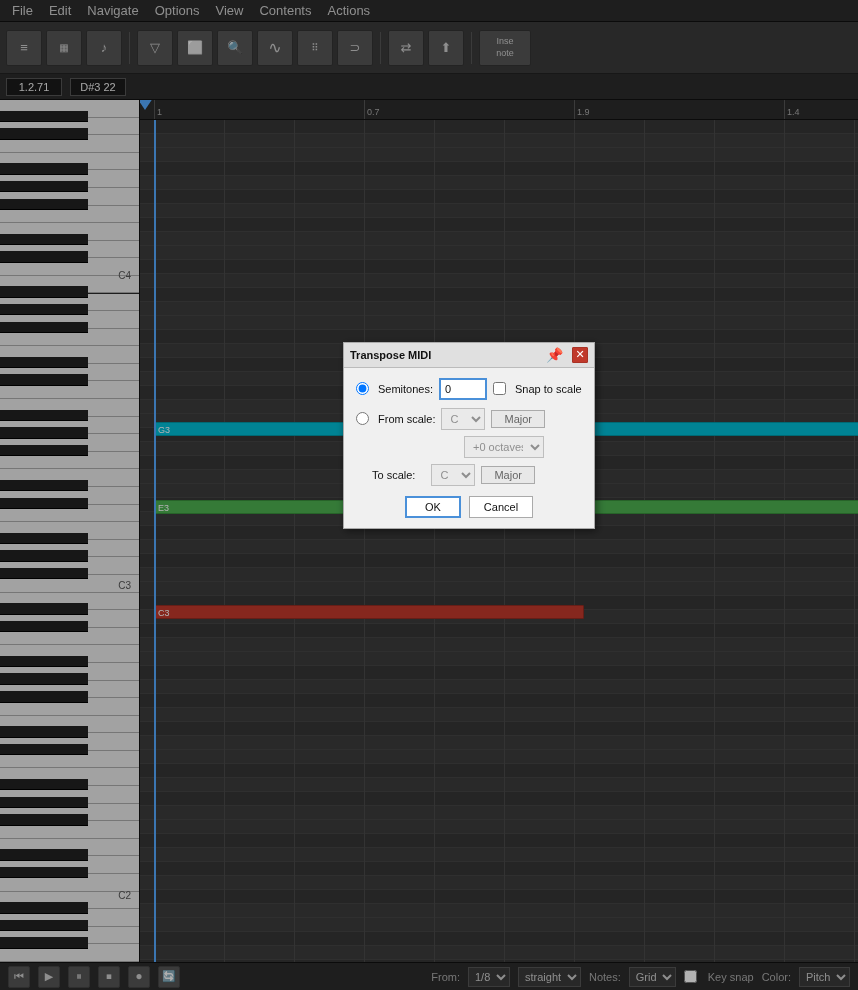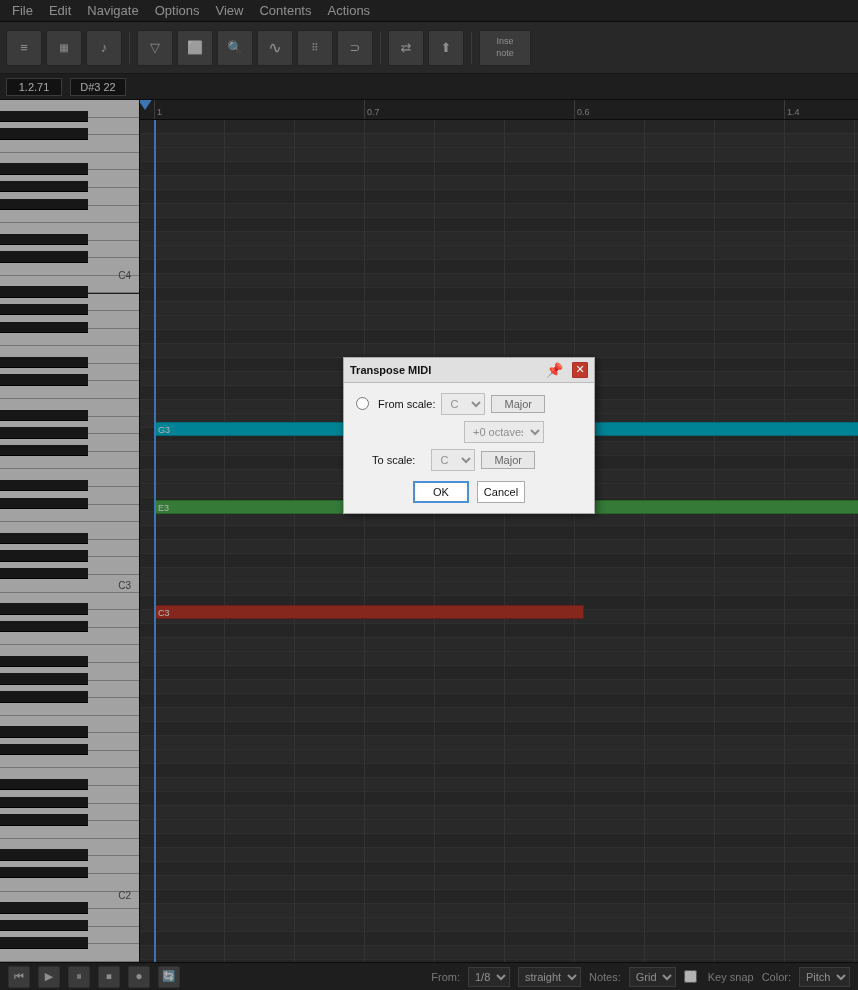--- a/index.html
+++ b/index.html
@@ -58,21 +58,21 @@
     .modal-close { background: #c0392b; border: 1px solid #a93226; color: white; width: 16px; height: 16px; display: flex; align-items: center; justify-content: center; cursor: pointer; font-size: 11px; border-radius: 1px; }
     #modal-body { padding: 10px 12px; }
     .modal-row { display: flex; align-items: center; margin-bottom: 8px; gap: 6px; }
     .modal-row label { color: #111; font-size: 11px; }
     .modal-select { background: white; border: 1px solid #aaa; color: #111; font-size: 11px; padding: 1px 4px; height: 22px; }
     .modal-radio { margin-right: 3px; }
     .modal-input { background: white; border: 2px solid #4a90d9; color: #111; font-size: 11px; padding: 1px 4px; width: 48px; height: 22px; }
     .modal-check { margin-right: 3px; }
     .modal-btn-row { display: flex; justify-content: center; gap: 8px; margin-top: 10px; }
     .modal-btn-ok { background: white; border: 2px solid #4a90d9; color: #111; font-size: 11px; padding: 3px 18px; cursor: pointer; min-width: 50px; }
-    .modal-btn-cancel { background: white; border: 1px solid #aaa; color: #111; font-size: 11px; padding: 3px 6px; cursor: pointer; }
+    .modal-btn-cancel { background: white; border: 1px solid #aaa; color: #111; font-size: 11px; padding: 3px 14px; cursor: pointer; }
     .modal-scale-row { display: flex; align-items: center; gap: 6px; margin-bottom: 6px; }
     .scale-select { background: #e8e8e8; border: 1px solid #aaa; color: #666; font-size: 11px; padding: 1px 4px; height: 22px; width: 44px; }
     .scale-btn { background: #e8e8e8; border: 1px solid #aaa; color: #666; font-size: 11px; padding: 2px 12px; cursor: default; }
     .octave-select { background: #e8e8e8; border: 1px solid #aaa; color: #666; font-size: 11px; padding: 1px 4px; height: 22px; width: 80px; }
   </style>
 </head>
 <body>
 
 <div id="menubar">
   <span class="menu-item">File</span>
@@ -198,21 +198,21 @@
       <div class="piano-key-black" style="top: 837.371px; height: 11.4347px;"></div>
     <div class="piano-label" style="top:170px;">C4</div>
     <div class="piano-label" style="top:480px;">C3</div>
     <div class="piano-label" style="top:790px;">C2</div>
   </div>
 
   <div id="roll">
     <div id="ruler">
       <div class="ruler-mark" style="left:14px;">1</div>
       <div class="ruler-mark" style="left:224px;">0.7</div>
-      <div class="ruler-mark" style="left:434px;">0.6</div>
+      <div class="ruler-mark" style="left:434px;">1.9</div>
       <div class="ruler-mark" style="left:644px;">1.4</div>
       <div class="playhead-triangle"></div>
     </div>
     <div id="grid-area">
       <div class="playhead"></div>
 
       <div class="grid-row" style="top: 0px; height: 14px; background: rgb(54, 54, 54);"></div>
         <div class="grid-row" style="top: 14px; height: 14px; background: rgb(60, 60, 60);"></div>
         <div class="grid-row" style="top: 28px; height: 14px; background: rgb(60, 60, 60);"></div>
         <div class="grid-row" style="top: 42px; height: 14px; background: rgb(54, 54, 54);"></div>
@@ -330,20 +330,27 @@
     <div id="modal-titlebar">
       <span class="modal-title">Transpose MIDI</span>
       <div style="display:flex; align-items:center; gap:4px;">
         <span class="modal-pin">📌</span>
         <div class="modal-close">✕</div>
       </div>
     </div>
     <div id="modal-body">
 
 
+      <div class="modal-row">
+        <input type="radio" class="modal-radio" name="transpose-type" checked="" style="">
+        <label>Semitones:</label>
+        <input type="text" class="modal-input" value="0" style="">
+        <input type="checkbox" class="modal-check" style="">
+        <label>Snap to scale</label>
+      </div>
 
       <div class="modal-scale-row">
         <input type="radio" class="modal-radio" name="transpose-type" style="">
         <label>From scale:</label>
         <select class="scale-select" disabled="">
           <option>C</option>
         </select>
         <button class="scale-btn">Major</button>
       </div>
 

